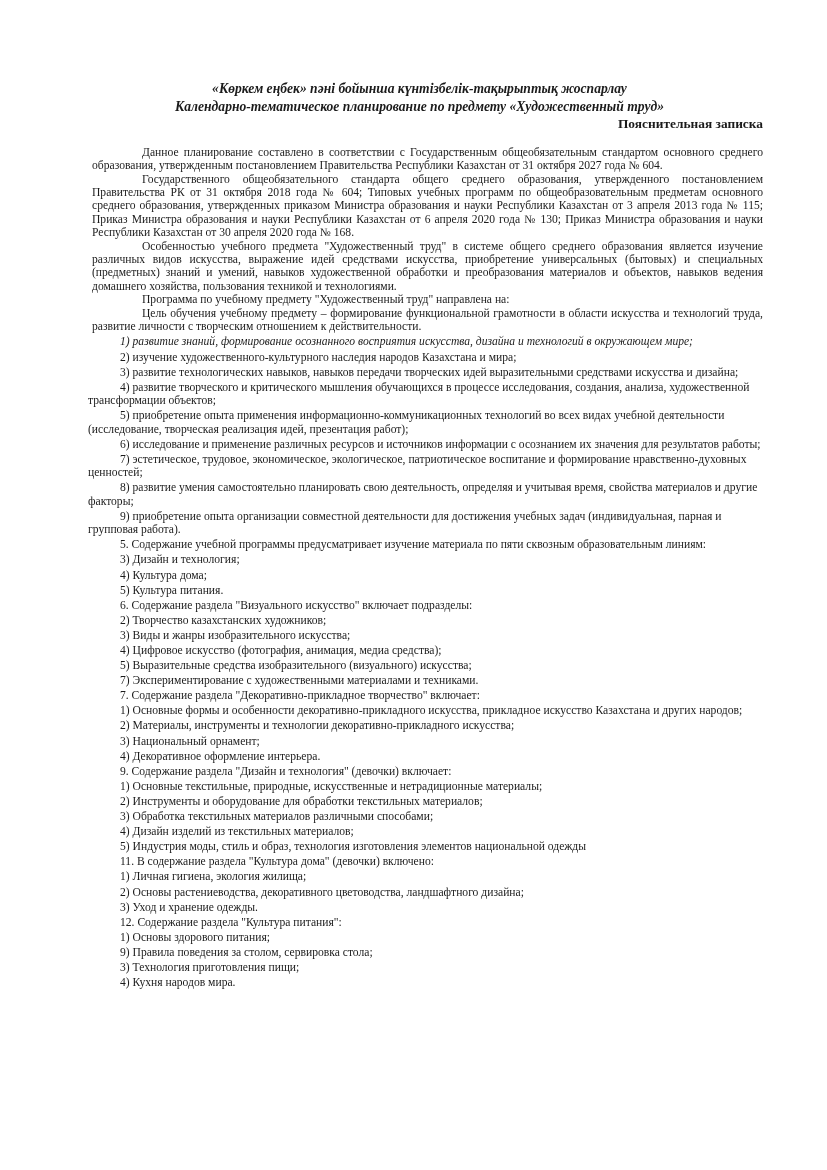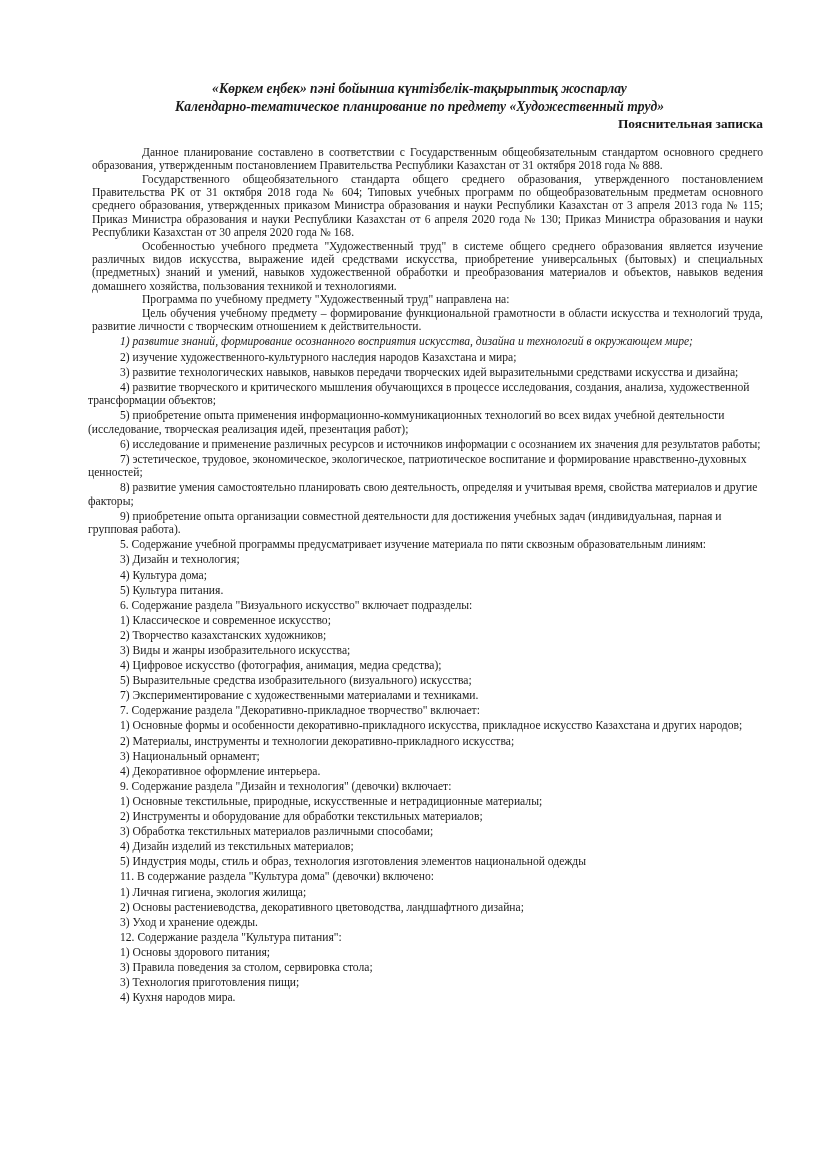--- a/index.html
+++ b/index.html
@@ -62,40 +62,39 @@
 </head>
 <body>
 
 <div class="page">
   <header class="doc-header">
     <div class="title-line">«Көркем еңбек» пәні бойынша күнтізбелік-тақырыптық жоспарлау</div>
     <div class="title-line">Календарно-тематическое планирование по предмету «Художественный труд»</div>
     <div class="subtitle-line">Пояснительная записка</div>
   </header>
   <main class="doc-body" id="doc-body">
-      <p class="para">Данное планирование составлено в соответствии с Государственным общеобязательным стандартом основного среднего образования, утвержденным постановлением Правительства Республики Казахстан от  31 октября 2018 года № 888.</p>
+      <p class="para">Данное планирование составлено в соответствии с Государственным общеобязательным стандартом основного среднего образования, утвержденным постановлением Правительства Республики Казахстан от  31 октября 2027 года № 604.</p>
       <p class="para">Государственного общеобязательного стандарта общего среднего образования, утвержденного постановлением Правительства РК от  31 октября 2018 года № 604; Типовых учебных программ по общеобразовательным предметам основного среднего образования, утвержденных приказом Министра образования и науки Республики Казахстан от 3 апреля 2013 года № 115; Приказ Министра образования и науки Республики Казахстан от 6 апреля 2020 года № 130; Приказ Министра образования и науки Республики Казахстан от 30 апреля 2020 года № 168.</p>
       <p class="para">Особенностью учебного предмета "Художественный труд" в системе общего среднего образования является изучение различных видов искусства, выражение идей средствами искусства, приобретение универсальных (бытовых) и специальных (предметных) знаний и умений, навыков художественной обработки и преобразования материалов и объектов, навыков ведения домашнего хозяйства, пользования техникой и технологиями.</p>
       <p class="para">Программа по учебному предмету "Художественный труд" направлена на:</p>
       <p class="para">Цель обучения учебному предмету – формирование функциональной грамотности в области искусства и технологий труда, развитие личности с творческим отношением к действительности.</p>
       <p class="item">1) развитие знаний, формирование осознанного восприятия искусства, дизайна и технологий в окружающем мире;</p>
       <p class="item">2) изучение художественного-культурного наследия народов Казахстана и мира;</p>
       <p class="item">3) развитие технологических навыков, навыков передачи творческих идей выразительными средствами искусства и дизайна;</p>
       <p class="item">4) развитие творческого и критического мышления обучающихся в процессе исследования, создания, анализа, художественной трансформации объектов;</p>
       <p class="item">5) приобретение опыта применения информационно-коммуникационных технологий во всех видах учебной деятельности (исследование, творческая реализация идей, презентация работ);</p>
       <p class="item">6) исследование и применение различных ресурсов и источников информации с осознанием их значения для результатов работы;</p>
       <p class="item">7) эстетическое, трудовое, экономическое, экологическое, патриотическое воспитание и формирование нравственно-духовных ценностей;</p>
       <p class="item">8) развитие умения самостоятельно планировать свою деятельность, определяя и учитывая время, свойства материалов и другие факторы;</p>
       <p class="item">9) приобретение опыта организации совместной деятельности для достижения учебных задач (индивидуальная, парная и групповая работа).</p>
       <p class="sect">5. Содержание учебной программы предусматривает изучение материала по пяти сквозным образовательным линиям:</p>
       <p class="item">3) Дизайн и технология;</p>
       <p class="item">4) Культура дома;</p>
       <p class="item">5) Культура питания.</p>
       <p class="sect">6. Содержание раздела "Визуального искусство" включает подразделы:</p>
-      <p class="item">1) Классическое и современное искусство;</p>
       <p class="item">2) Творчество казахстанских художников;</p>
       <p class="item">3) Виды и жанры изобразительного искусства;</p>
       <p class="item">4) Цифровое искусство (фотография, анимация, медиа средства);</p>
       <p class="item">5) Выразительные средства изобразительного (визуального) искусства;</p>
       <p class="item">7) Экспериментирование с художественными материалами и техниками.</p>
       <p class="sect">7. Содержание раздела "Декоративно-прикладное творчество" включает:</p>
       <p class="item">1) Основные формы и особенности декоративно-прикладного искусства, прикладное искусство Казахстана и других народов;</p>
       <p class="item">2) Материалы, инструменты и технологии декоративно-прикладного искусства;</p>
       <p class="item">3) Национальный орнамент;</p>
       <p class="item">4) Декоративное оформление интерьера.</p>
@@ -104,17 +103,17 @@
       <p class="item">2) Инструменты и оборудование для обработки текстильных материалов;</p>
       <p class="item">3) Обработка текстильных материалов различными способами;</p>
       <p class="item">4) Дизайн изделий из текстильных материалов;</p>
       <p class="item">5) Индустрия моды, стиль и образ, технология изготовления элементов национальной одежды</p>
       <p class="sect">11. В содержание раздела "Культура дома" (девочки) включено:</p>
       <p class="item">1) Личная гигиена, экология жилища;</p>
       <p class="item">2) Основы растениеводства, декоративного цветоводства, ландшафтного дизайна;</p>
       <p class="item">3) Уход и хранение одежды.</p>
       <p class="sect">12. Содержание раздела "Культура питания":</p>
       <p class="item">1) Основы здорового питания;</p>
-      <p class="item">3) Правила поведения за столом, сервировка стола;</p>
+      <p class="item">9) Правила поведения за столом, сервировка стола;</p>
       <p class="item">3) Технология приготовления пищи;</p>
       <p class="item">4) Кухня народов мира.</p>
     </main>
 </div>
 
 </body></html>

